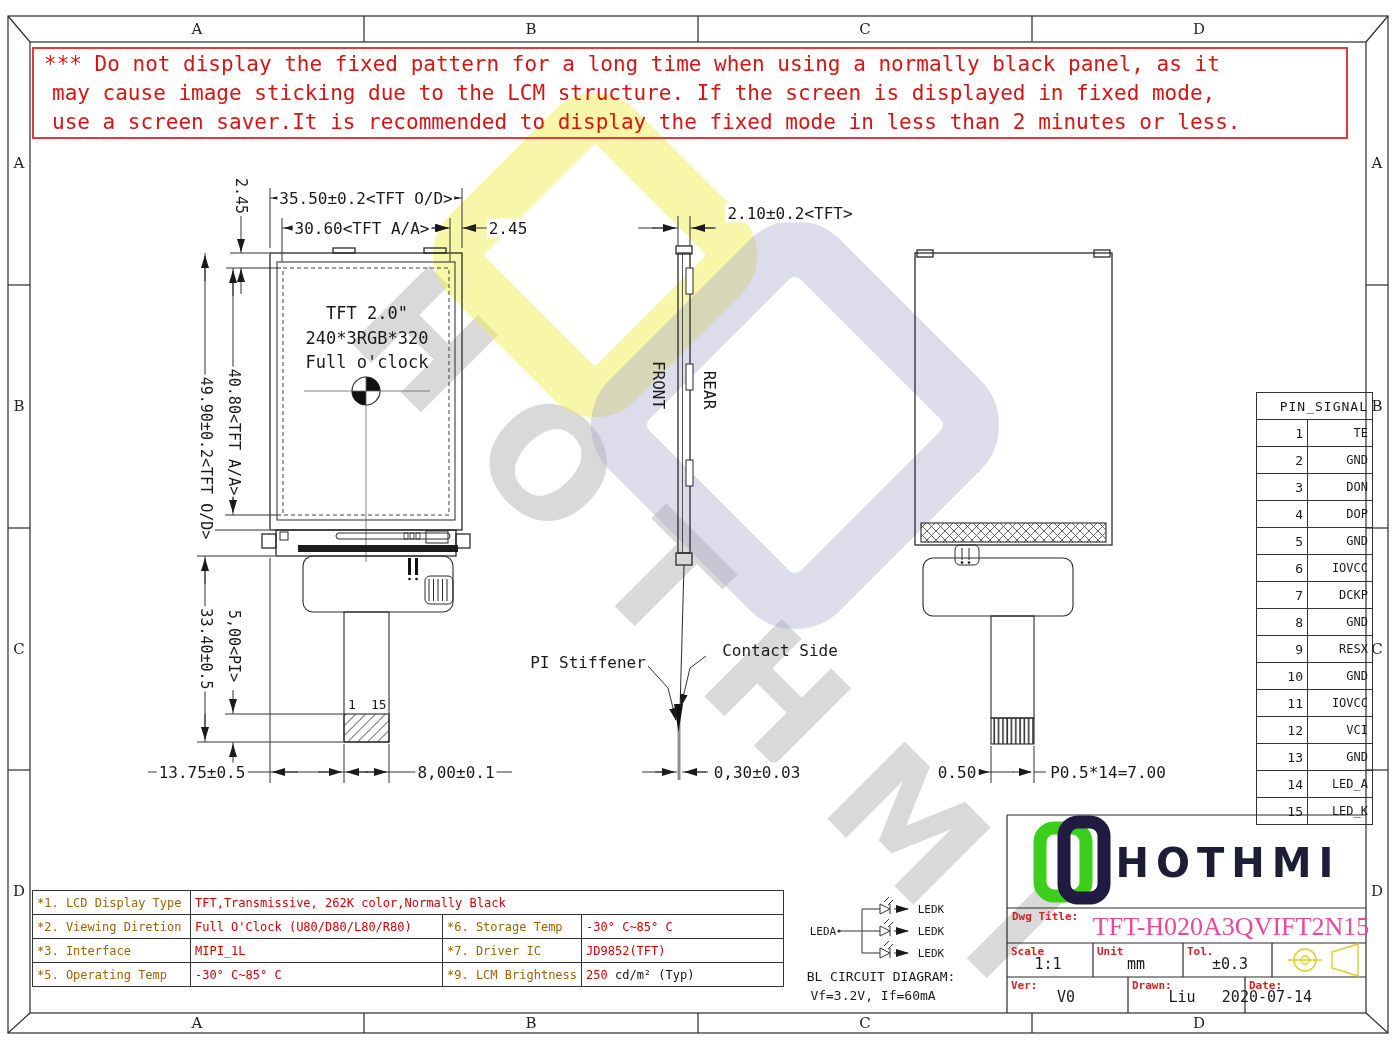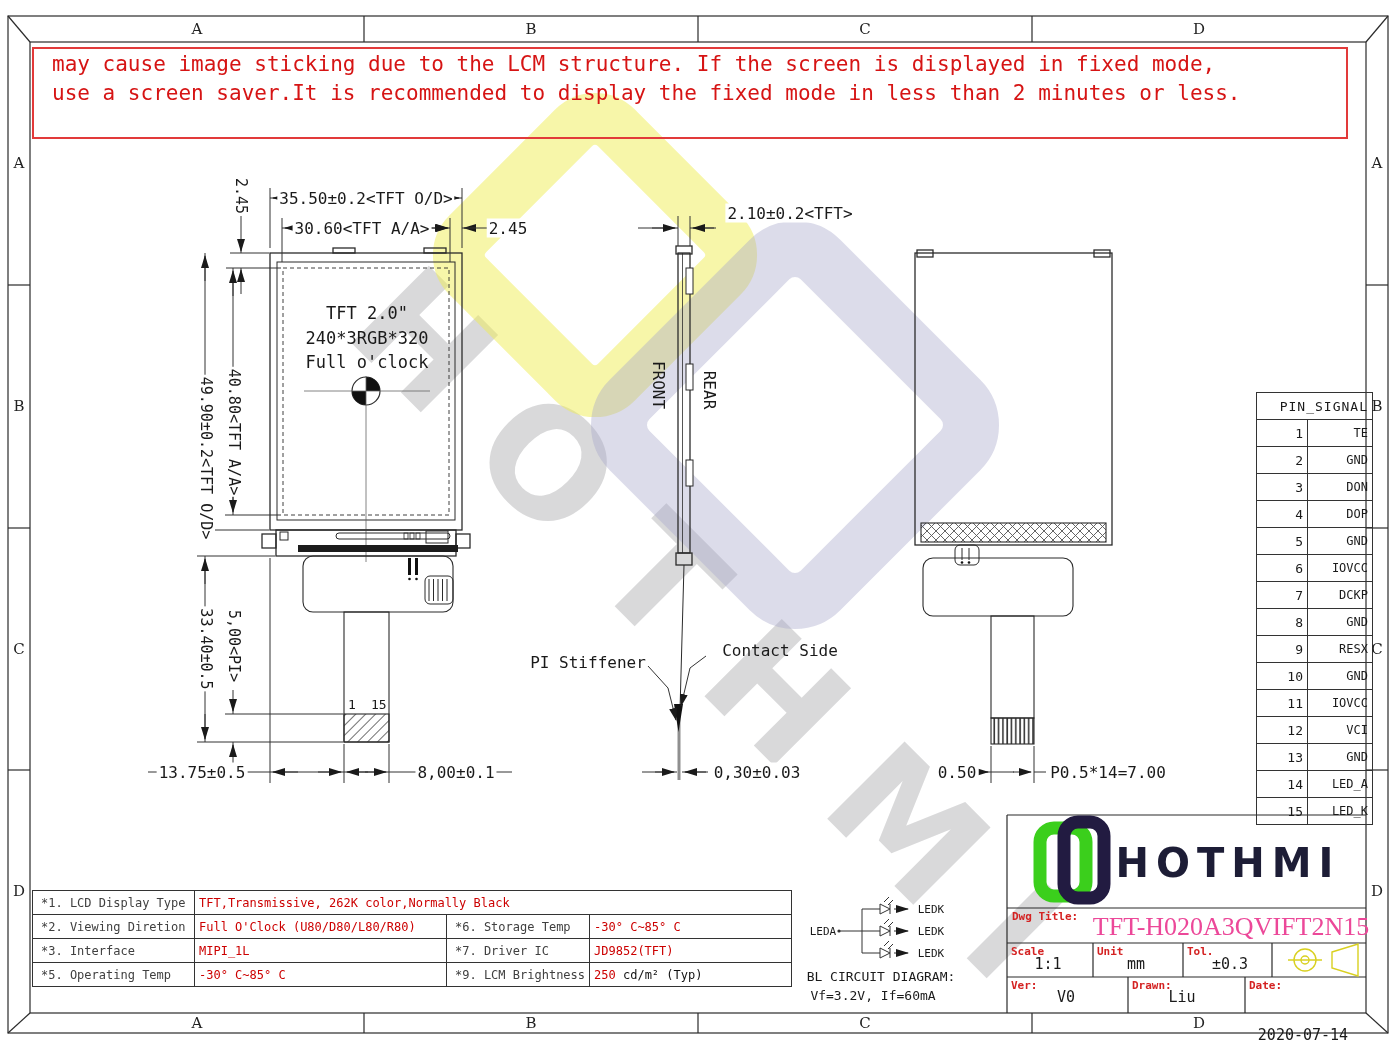--- a/index.html
+++ b/index.html
@@ -26,21 +26,21 @@
   #pin-table td{height:26px;text-align:right;}
   #pin-table td.ph{font-size:13px;letter-spacing:1px;}
   #pin-table td.pn{width:42px;}
   #pin-table td.ps{width:56px;font-size:12px;}
   #spec-table{left:32px;top:890px;font-size:12px;}
   #spec-table td{height:23px;}
   #spec-table td.c1{width:149px;}
   #spec-table td.c2{width:243px;}
   #spec-table td.c3{width:124px;}
   #spec-table td.c4{width:193px;}
-  #spec-table td.lblc{color:#404040;padding-left:8px;}
+  #spec-table td.lblc{color:#a16207;}
   #spec-table td.valc{color:#cc0000;}
   #spec-table .dark{color:#111;}
   #spec-table .tight{font-size:10.5px;letter-spacing:-0.3px;}
   .red-lbl{position:absolute;font-size:11px;font-weight:bold;color:#d42222;}
   .tb-val{position:absolute;transform:translate(-50%,-50%);font-size:15px;white-space:nowrap;}
   .brand{position:absolute;transform:translate(-50%,-50%);font-family:"DejaVu Sans","Liberation Sans",sans-serif;
          font-weight:bold;font-size:40px;letter-spacing:7px;color:#1d1d36;}
   .dwg-title{position:absolute;transform:translate(-50%,-50%);font-family:"Liberation Serif","DejaVu Serif",serif;
              font-size:26px;color:#ec4899;white-space:nowrap;margin-left:36px;}
   .fv-txt{font-size:17px;}
@@ -278,20 +278,21 @@
 
     <g stroke="#d9d020" stroke-width="1.4" fill="none">
       <circle cx="1305" cy="960" r="11"></circle>
       <circle cx="1305" cy="960" r="4"></circle>
       <line x1="1288" y1="960" x2="1322" y2="960"></line>
       <path d="M1332,952 L1358,944 L1358,976 L1332,968 Z"></path>
     </g>
   </svg>
 
   <div class="warning">
+    <div class="wl1">*** Do not display the fixed pattern for a long time when using a normally black panel, as it</div>
     <div class="wl2">may cause image sticking due to the LCM structure. If the screen is displayed in fixed mode,</div>
     <div class="wl3">use a screen saver.It is recommended to display the fixed mode in less than 2 minutes or less.</div>
   </div>
 
   <div class="abs ctr fv-txt" style="left:367px;top:313px;">TFT 2.0"</div>
   <div class="abs ctr fv-txt" style="left:367px;top:338px;">240*3RGB*320</div>
   <div class="abs ctr fv-txt" style="left:367px;top:362px;">Full o'clock</div>
   <div class="abs" style="left:348px;top:697px;font-size:13px;">1</div>
   <div class="abs" style="left:371px;top:697px;font-size:13px;">15</div>
 
@@ -425,21 +426,21 @@
   <div class="tb-val" style="left:1048px;top:964px;">1:1</div>
   <div class="red-lbl" style="left:1097px;top:945px;">Unit</div>
   <div class="tb-val" style="left:1136px;top:964px;">mm</div>
   <div class="red-lbl" style="left:1187px;top:945px;">Tol.</div>
   <div class="tb-val" style="left:1230px;top:964px;">±0.3</div>
   <div class="red-lbl" style="left:1011px;top:979px;">Ver:</div>
   <div class="tb-val" style="left:1066px;top:997px;">V0</div>
   <div class="red-lbl" style="left:1132px;top:979px;">Drawn:</div>
   <div class="tb-val" style="left:1182px;top:997px;">Liu</div>
   <div class="red-lbl" style="left:1249px;top:979px;">Date:</div>
-  <div class="tb-val" style="left:1303px;top:997px;margin-top:38px;">2020-07-14</div>
+  <div class="tb-val" style="left:1267px;top:997px;">2020-07-14</div>
 
 <div class="zone-letter" style="left: 197px; top: 29px;">A</div>
     <div class="zone-letter" style="left: 531px; top: 29px;">B</div>
     <div class="zone-letter" style="left: 865px; top: 29px;">C</div>
     <div class="zone-letter" style="left: 1199px; top: 29px;">D</div>
     <div class="zone-letter" style="left: 197px; top: 1023px;">A</div>
     <div class="zone-letter" style="left: 531px; top: 1023px;">B</div>
     <div class="zone-letter" style="left: 865px; top: 1023px;">C</div>
     <div class="zone-letter" style="left: 1199px; top: 1023px;">D</div>
     <div class="zone-letter" style="left: 19px; top: 163px;">A</div>

